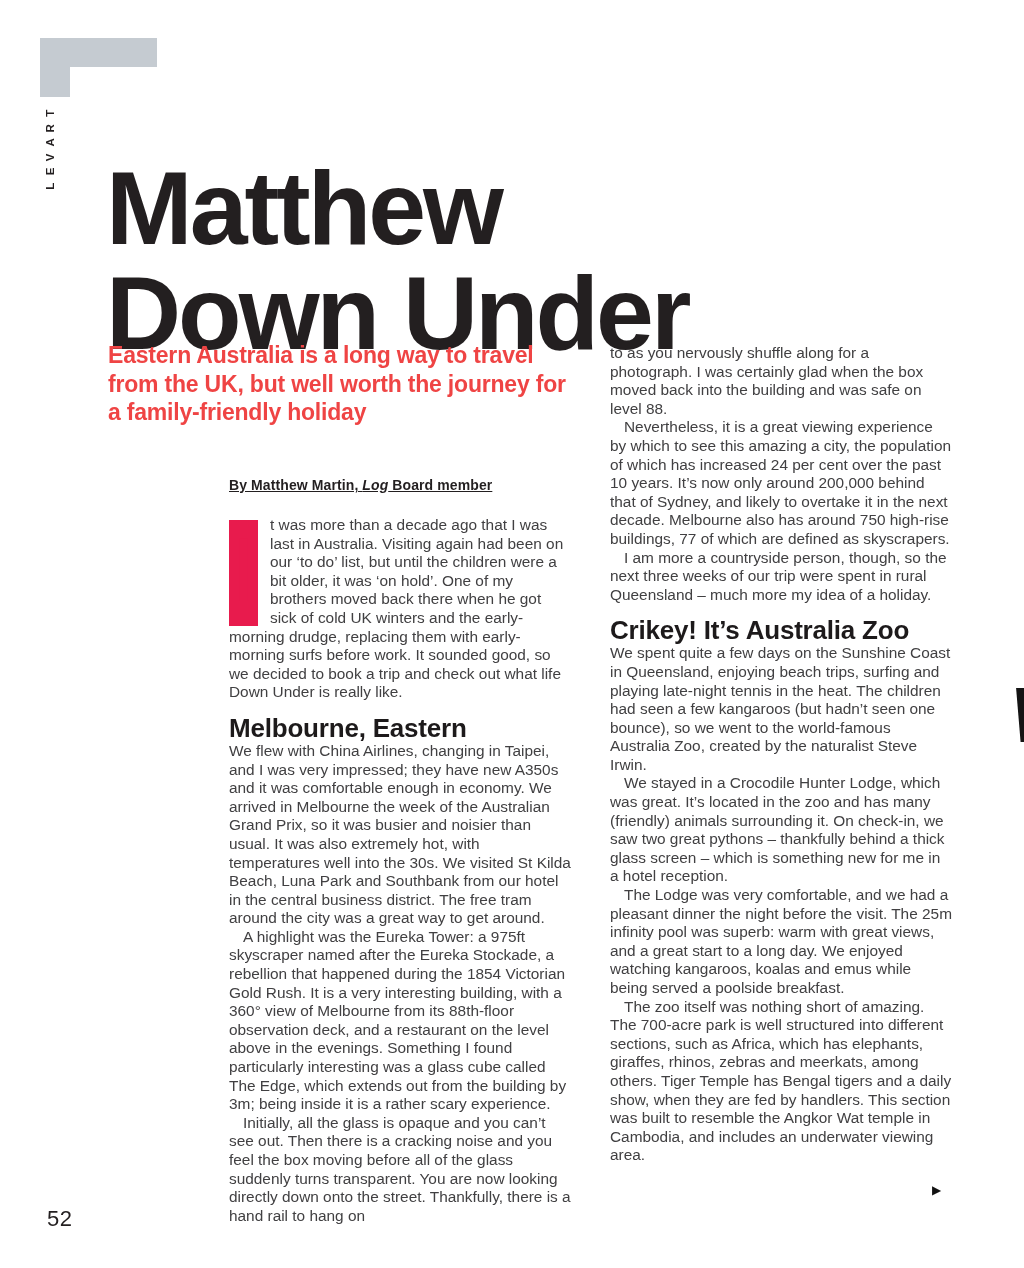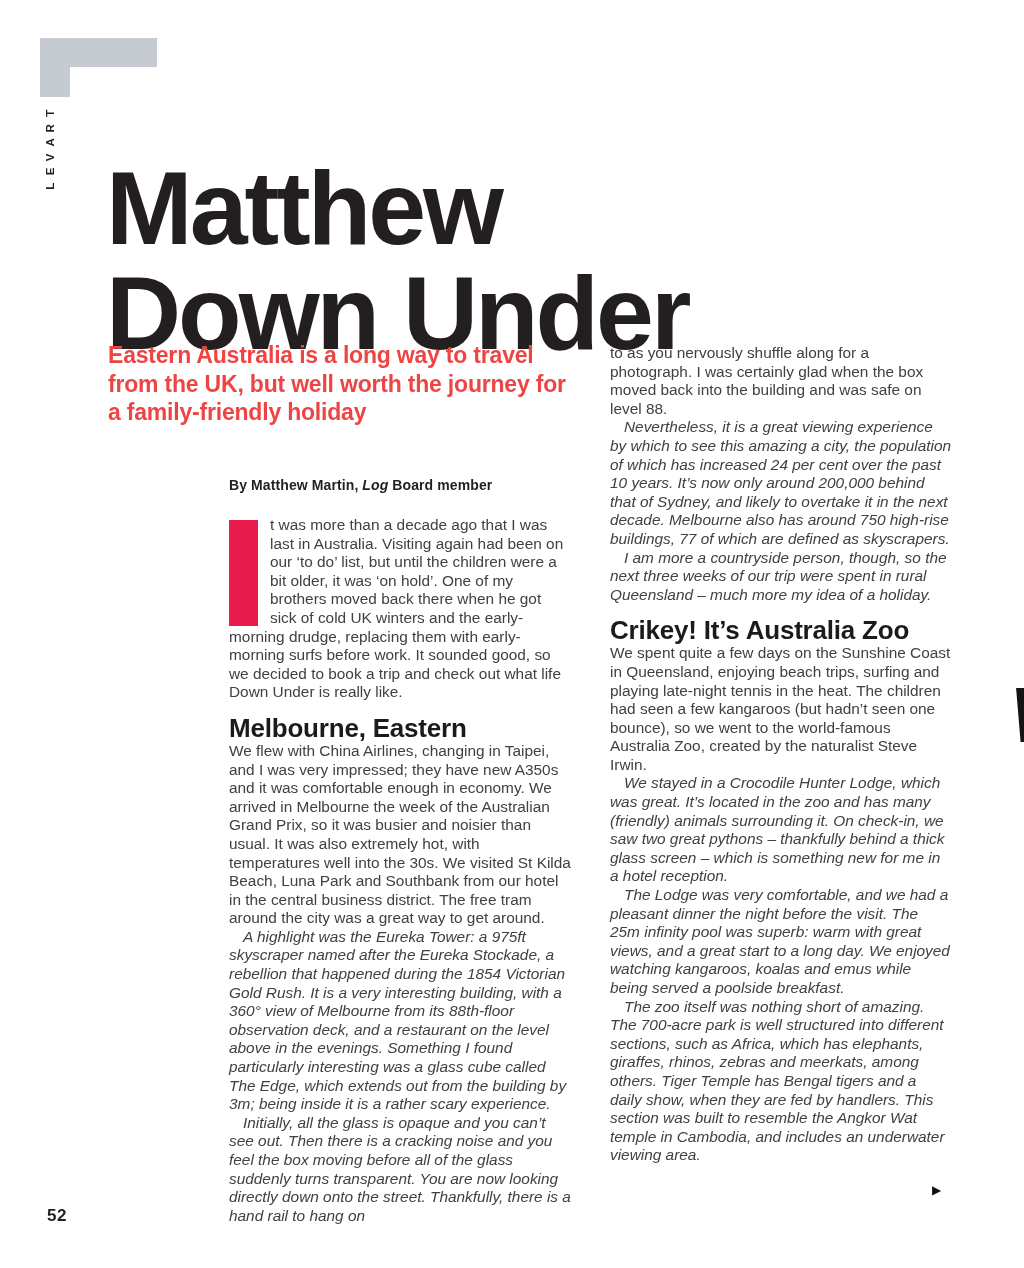--- a/index.html
+++ b/index.html
@@ -31,44 +31,44 @@
   
   .standfirst{
     position:absolute;left:108px;top:341px;width:462px;
     font-size:23px;line-height:28.5px;font-weight:bold;letter-spacing:-0.2px;
     color:#ef4444;
   }
 
   
   .byline{
     position:absolute;left:229px;top:477px;width:420px;
-    font-size:14px;font-weight:bold;color:var(--text_dark);letter-spacing:0.1px;
+    font-size:14px;font-weight:bold;color:var(--text_dark);letter-spacing:0.1px;text-decoration:underline;
   }
   .byline em{font-style:italic;}
 
   
   .col{position:absolute;width:342px;font-size:15.4px;line-height:18.6px;color:var(--body_text);}
   .col-left{left:229px;top:516px;}
   .col-right{left:590px;top:344px;margin-left:20px;}
   .col p{margin:0;}
-  .col p.indent{text-indent:14px;font-style:italic;}
+  .col p.indent{text-indent:14px;}
   .col h3{
     margin:15px 0 3px 0;font-size:26px;line-height:22px;font-weight:bold;
     color:#1d1a1b;letter-spacing:-0.2px;
   }
   .dropcap{
     float:left;width:29px;height:106px;margin:4px 12px 0 0;
     background:var(--accent_red);color:var(--accent_red);
     font-size:90px;line-height:100px;text-align:center;overflow:hidden;
   }
 
   
   .page-number{
     position:absolute;left:47px;top:1206px;
-    font-size:17px;font-weight:bold;color:var(--text_dark);letter-spacing:0.5px;
+    font-size:22px;font-weight:normal;color:var(--text_dark);letter-spacing:0.5px;
   }
 
   
   .continue-arrow{
     position:absolute;left:932px;top:1183px;
     font-size:12px;color:#111111;
   }
 
   
   .edge-wedge{

